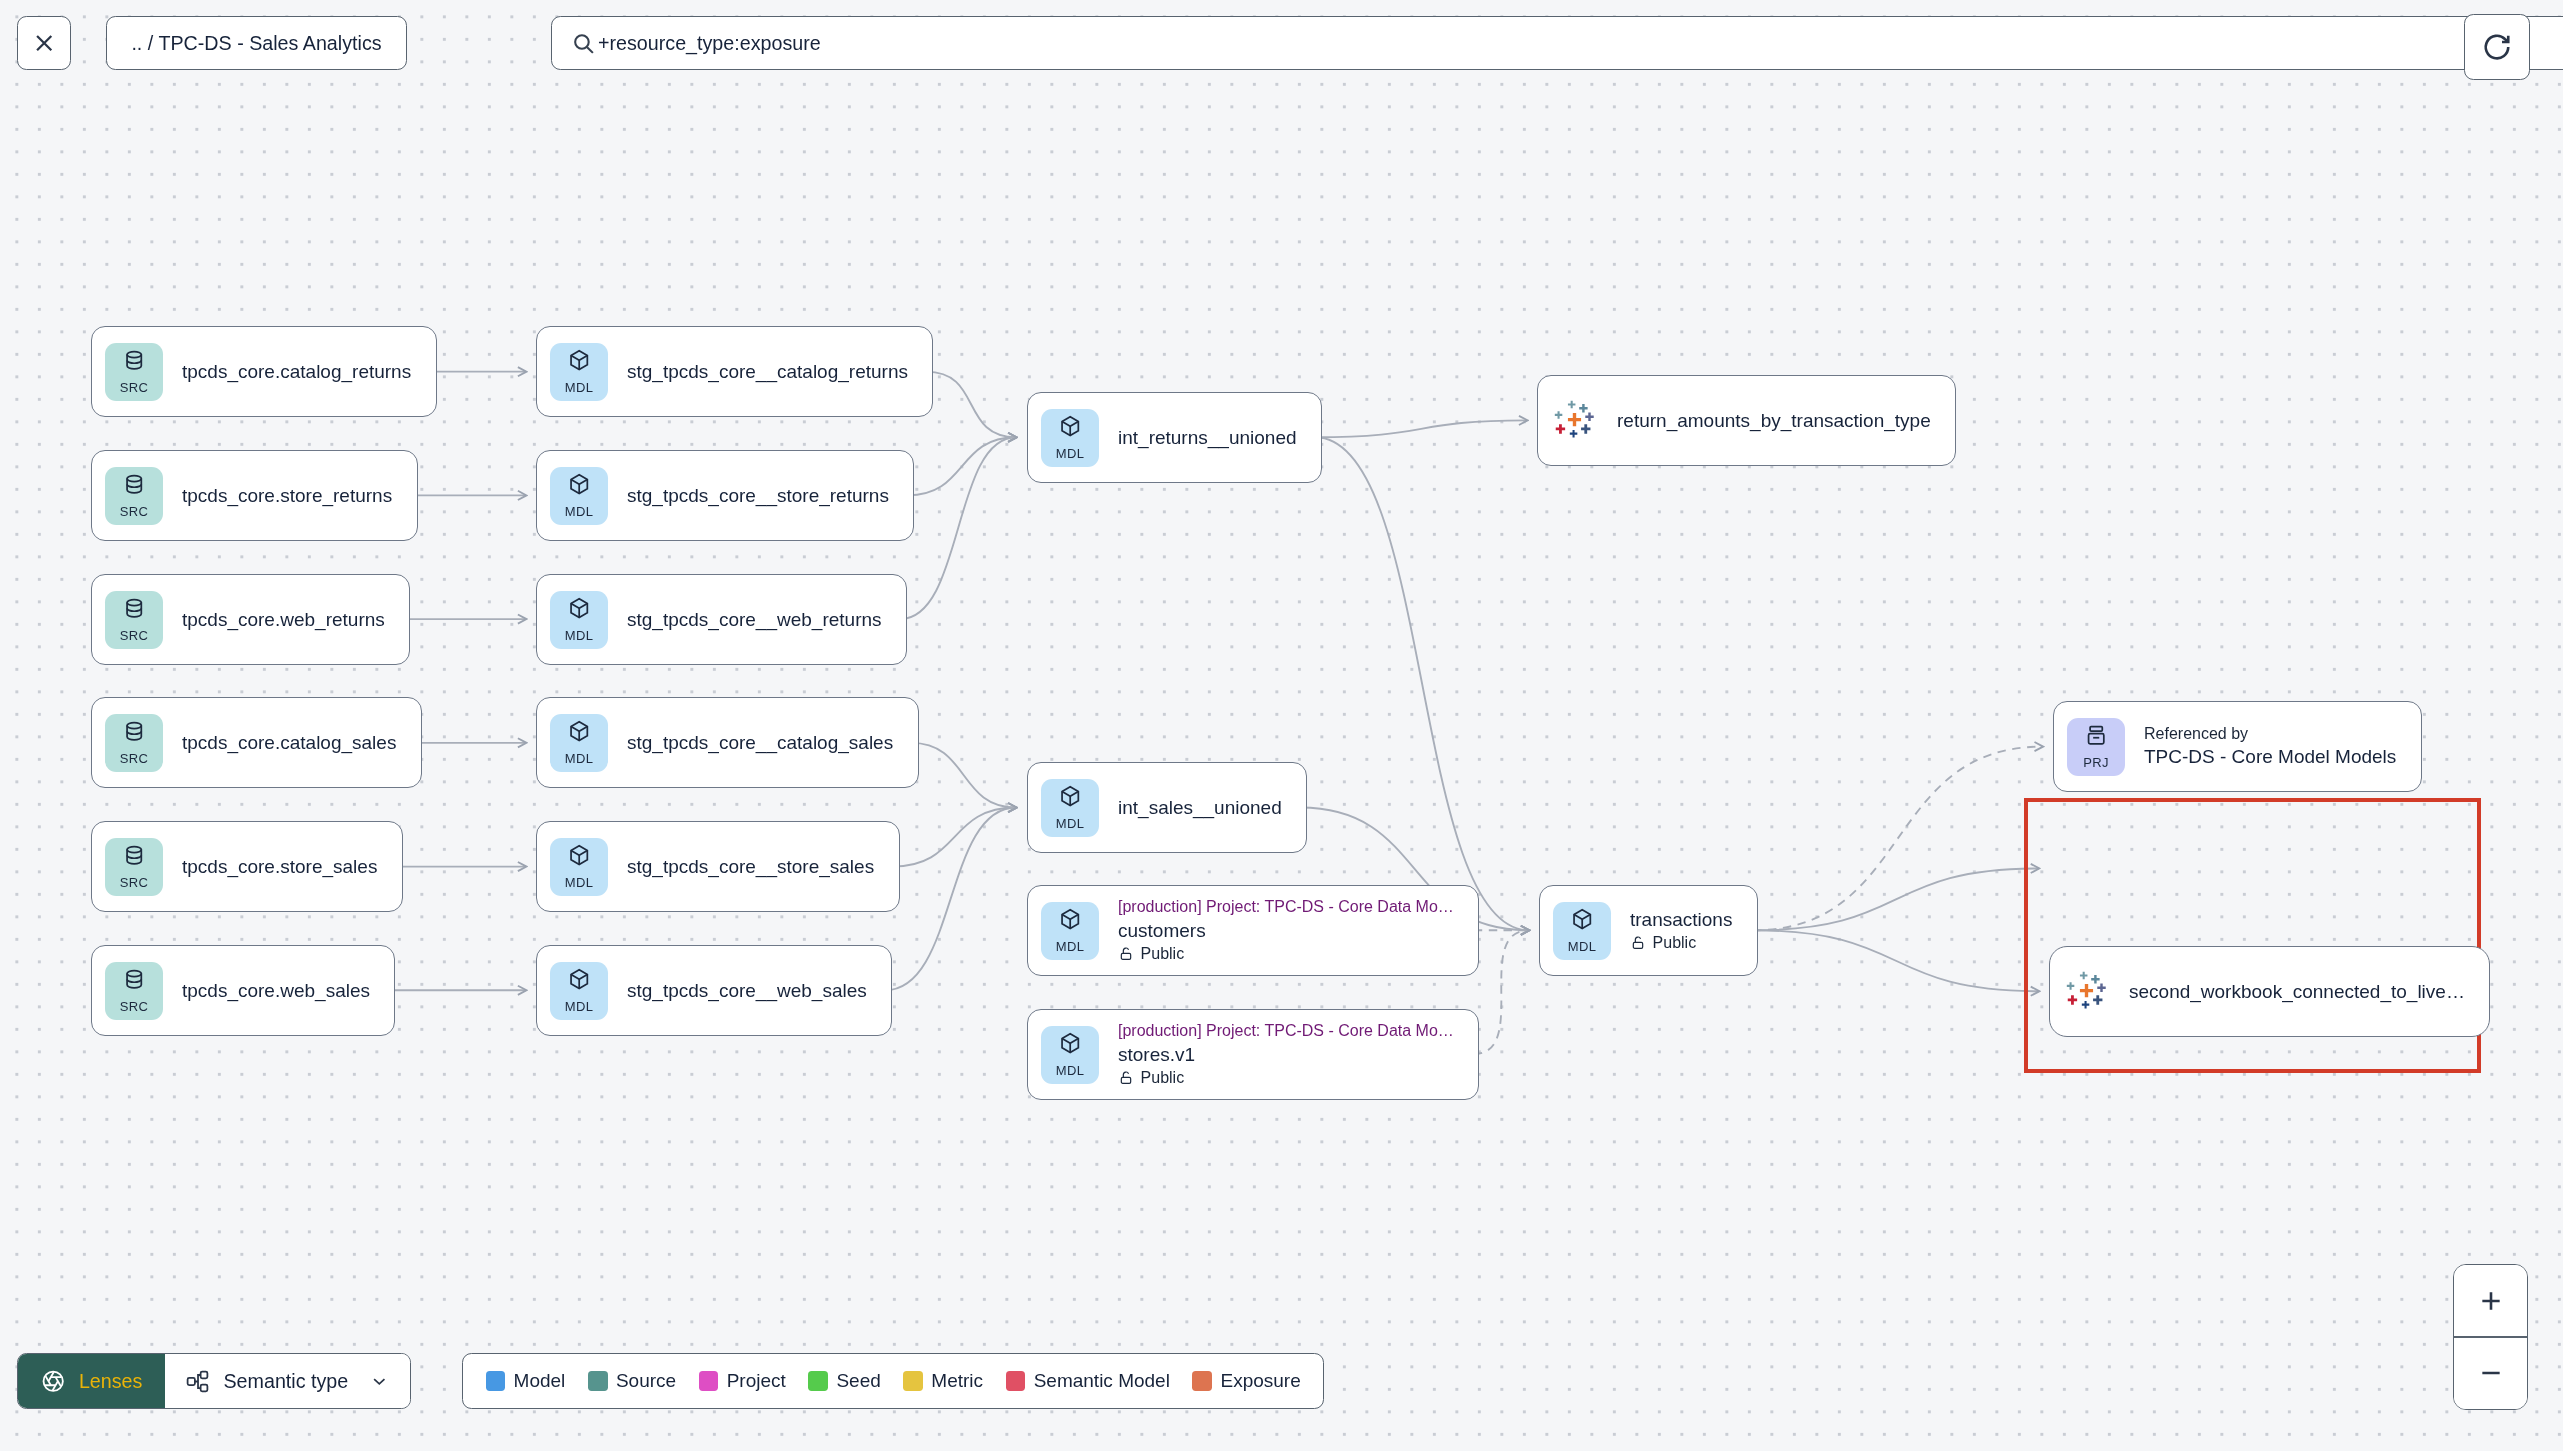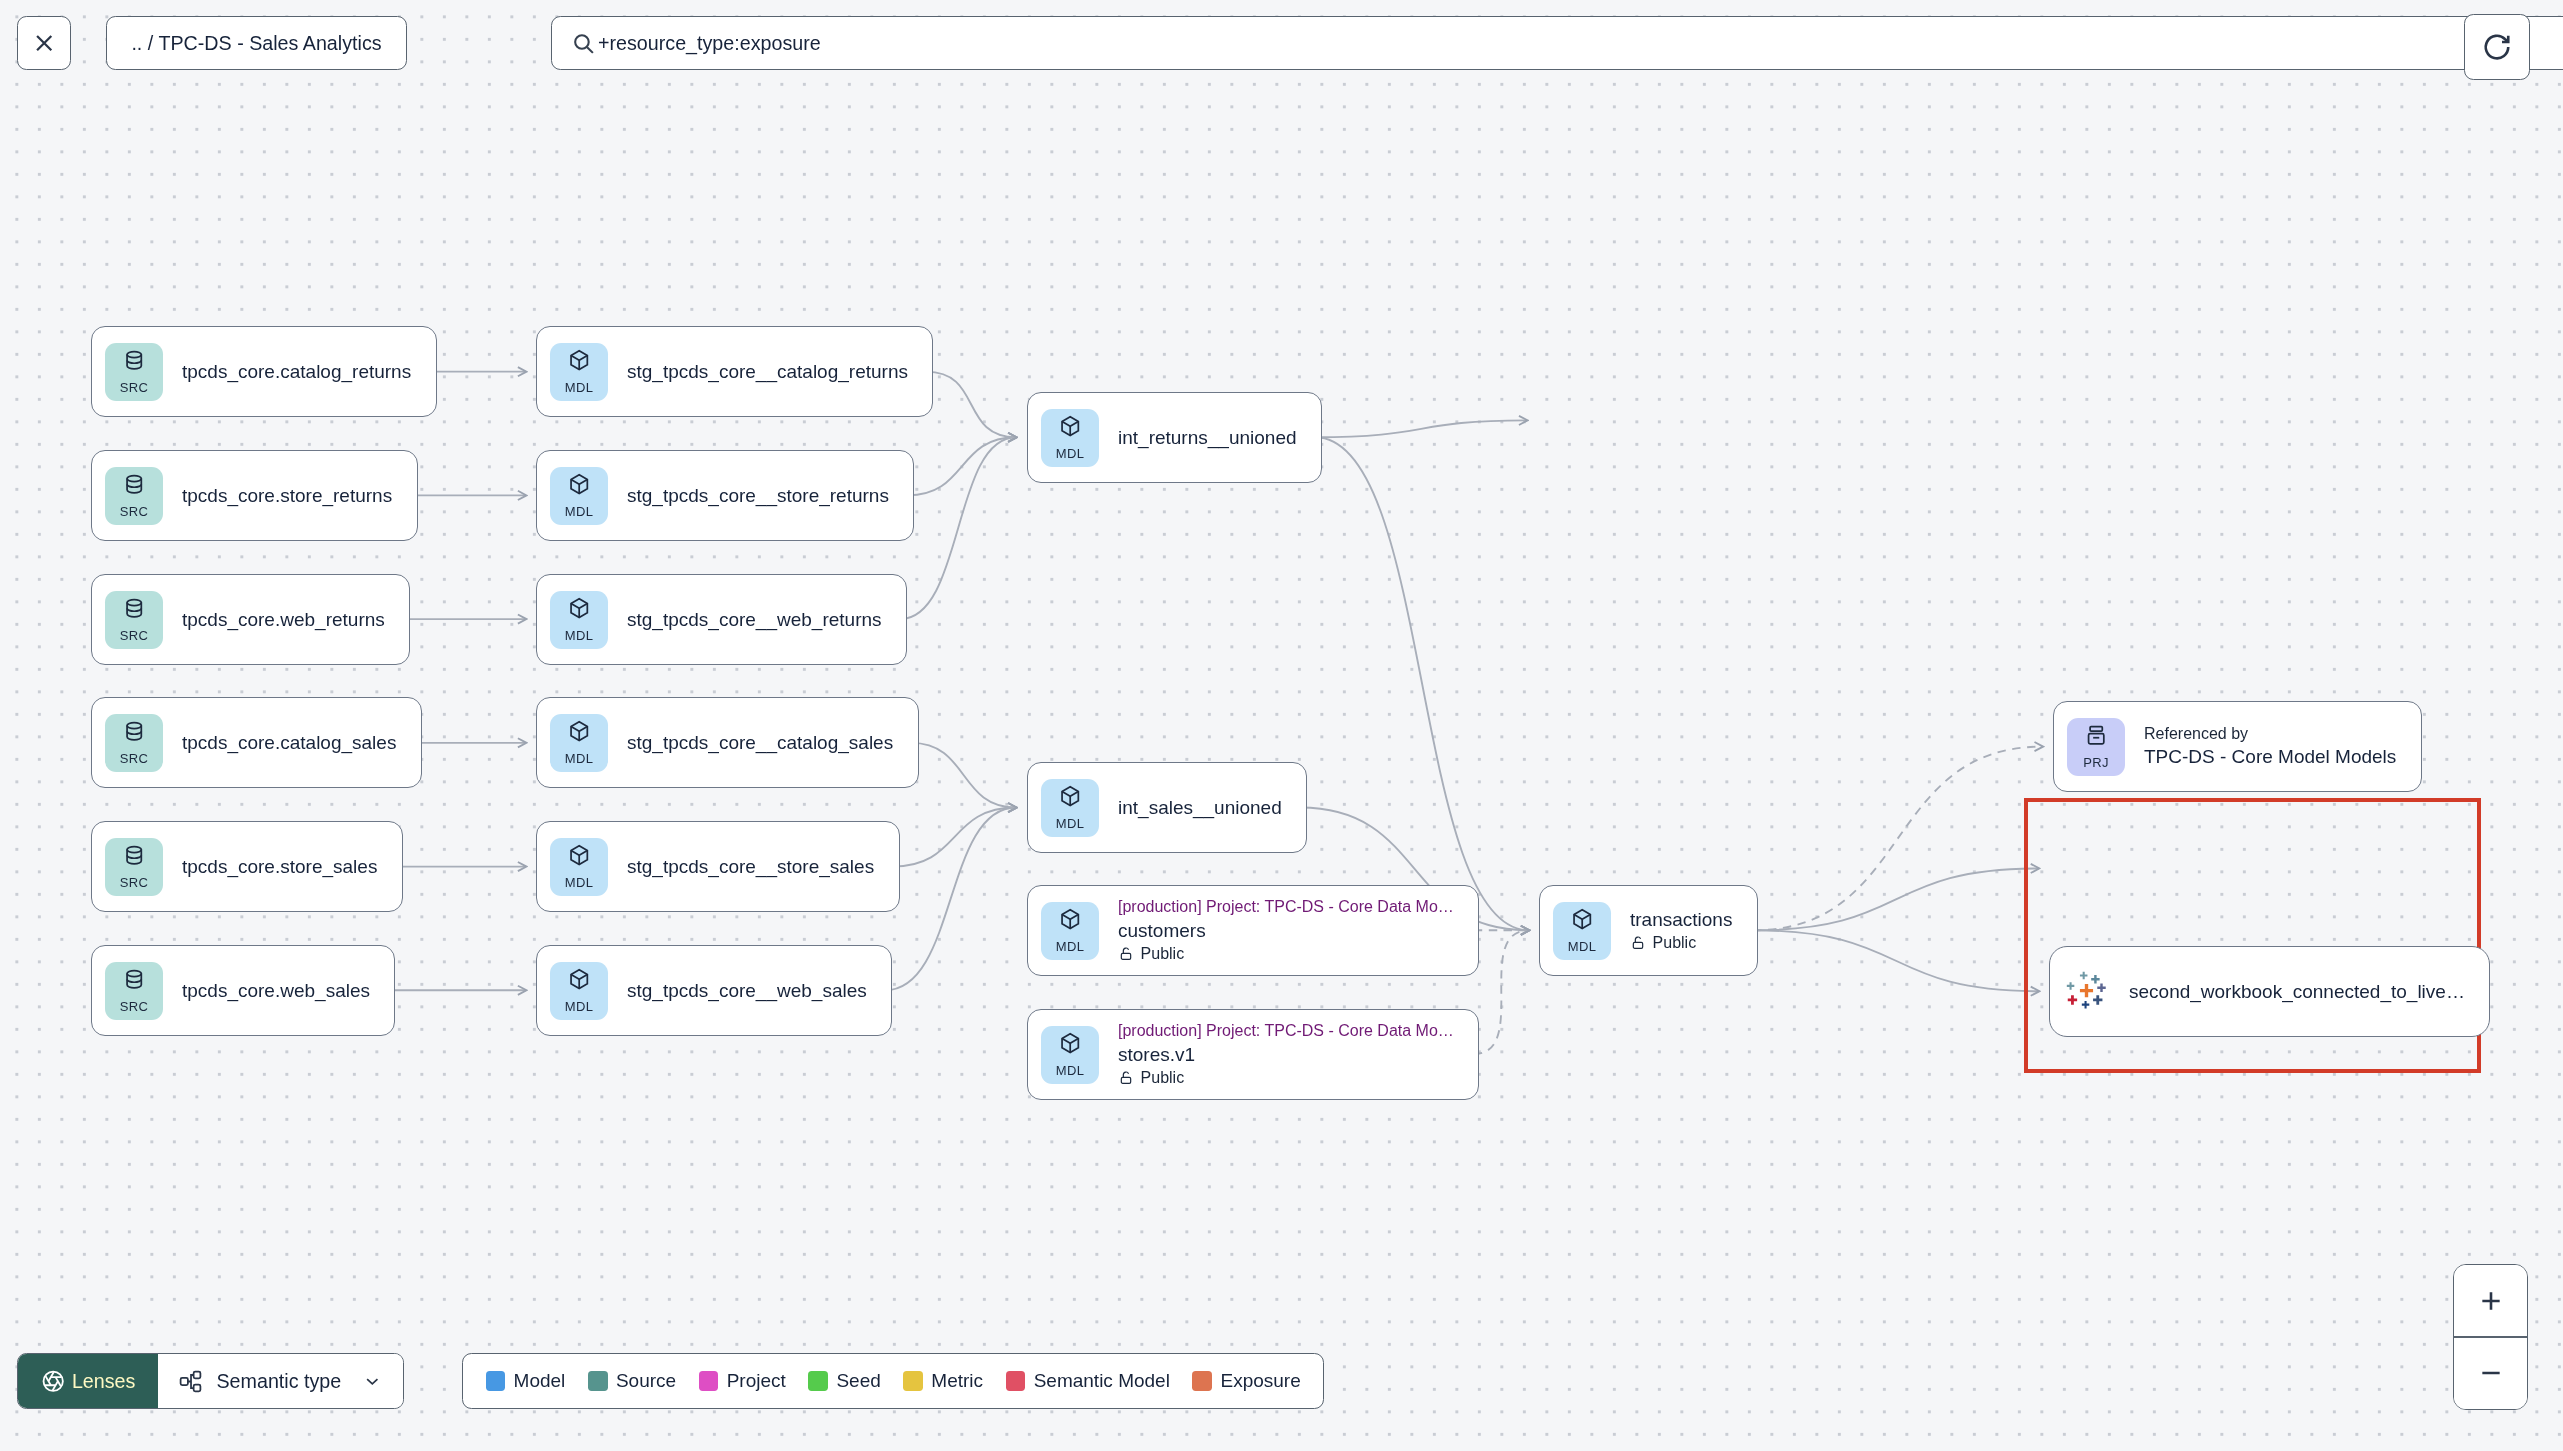--- a/index.html
+++ b/index.html
@@ -37,22 +37,22 @@
   #close-btn svg{width:24.4px;height:24.4px;stroke:#2a3547;stroke-width:2.2;}
   #breadcrumb{left:106px;top:16px;height:54px;padding:0 24.4px;font-size:19.7px;color:#17233a;}
   #search-bar{left:551px;top:16px;width:2188px;height:54px;padding:13px 19px;}
   #search-bar svg.mag{width:25px;height:25px;stroke:#35404f;stroke-width:2;fill:none;flex:0 0 auto;}
   #search-input{flex:1;border:none;outline:none;font-size:19.7px;color:#17233a;font-family:inherit;background:transparent;}
   #search-bar svg.info{width:28px;height:28px;stroke:#35404f;stroke-width:1.7;fill:none;flex:0 0 auto;cursor:pointer;}
   #refresh-btn{left:2464px;top:14px;width:66px;height:66px;justify-content:center;}
   #refresh-btn svg{width:30px;height:30px;stroke:#2a3547;stroke-width:2.1;fill:none;}
   
   #lens-group{left:17px;top:1353px;height:56px;padding:0;overflow:hidden;border-radius:9.4px;}
-  #lenses-btn{height:100%;border:none;display:flex;align-items:center;gap:7px;padding:0 22.5px;
-              color:#fef9c3;font-size:19.7px;cursor:pointer;font-family:inherit;}
+  #lenses-btn{height:100%;border:none;display:flex;align-items:center;gap:14px;padding:0 22.5px;
+              color:#eab308;font-size:19.7px;cursor:pointer;font-family:inherit;}
   #lenses-btn svg{width:24.4px;height:24.4px;stroke:#fff;stroke-width:1.8;fill:none;}
   #resource-btn{height:100%;border:none;background:#fff;display:flex;align-items:center;gap:13px;padding:0 20.6px;
                 font-size:19.7px;color:#17233a;cursor:pointer;font-family:inherit;}
   #resource-btn svg{stroke:#2a3547;fill:none;}
   #resource-btn .net{width:25px;height:25px;stroke-width:1.7;}
   #resource-btn .chev{width:20.6px;height:20.6px;stroke-width:2;margin-left:7.5px;}
   
   #legend{left:462px;top:1353px;height:56px;padding:0 22.5px;gap:22.5px;}
   .legend-item{display:flex;align-items:center;gap:8.4px;font-size:19px;color:#17233a;}
   .legend-swatch{width:19.7px;height:19.7px;border-radius:3.7px;flex:0 0 auto;}
@@ -315,20 +315,37 @@
           <span class="node-label">stores.v1</span>
           <span class="vis-row">
             <svg viewBox="0 0 24 24">
               <rect x="5" y="11" width="14" height="9" rx="2"></rect>
               <path d="M8 11 V7 a4 4 0 0 1 7.8-1.2"></path>
             </svg>
             <span>Public</span>
           </span>
         </span>
       </div>
+      <div class="node kind-exposure" style="left: 1537px; top: 375px;">
+        <span class="exp-icon">
+          <svg viewBox="0 0 48 48" fill="none">
+            <path d="M17 23 H31 M24 16 V30" stroke="#E8762D" stroke-width="3.6"></path>
+            <path d="M17 7 H25 M21 3 V11" stroke="#7099A5" stroke-width="2.2"></path>
+            <path d="M29 11 H38 M33.5 6.5 V15.5" stroke="#5B879B" stroke-width="2.6"></path>
+            <path d="M3 18 H11 M7 14 V22" stroke="#7099A5" stroke-width="2.2"></path>
+            <path d="M35.5 20 H44.5 M40 15.5 V24.5" stroke="#5C6692" stroke-width="2.6"></path>
+            <path d="M4 33 H14 M9 28 V38" stroke="#C72037" stroke-width="3"></path>
+            <path d="M19 38 H27 M23 34 V42" stroke="#1F447E" stroke-width="2.2"></path>
+            <path d="M31 33 H41 M36 28 V38" stroke="#39547E" stroke-width="3"></path>
+          </svg>
+        </span>
+        <span class="node-text">
+          <span class="node-label">return_amounts_by_transaction_type</span>
+        </span>
+      </div>
       <div class="node kind-model" style="left: 1539px; top: 885px;">
         <span class="badge-box" style="background:#bfe2f8">
           <svg viewBox="0 0 24 24">
             <path d="M12 2.8 20 7.4 V16.6 L12 21.2 4 16.6 V7.4 Z"></path>
             <path d="M4 7.4 12 12 20 7.4"></path>
             <path d="M12 12 V21.2"></path>
           </svg>
           <span class="badge-label">MDL</span>
         </span>
         <span class="node-text">

